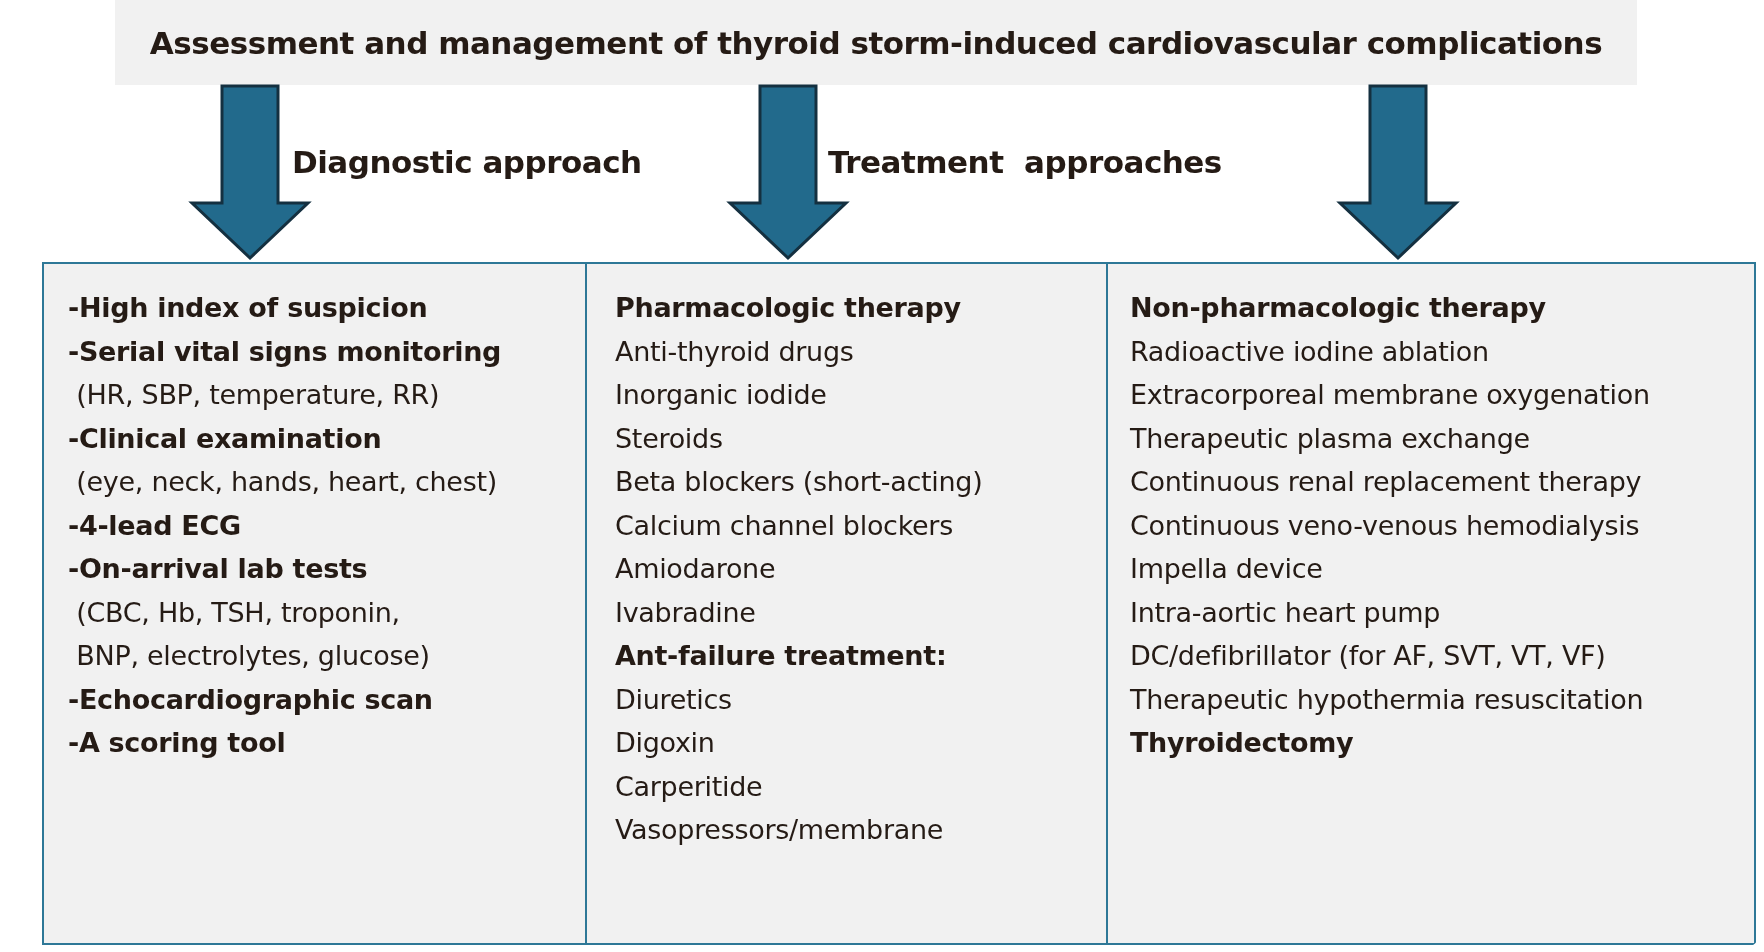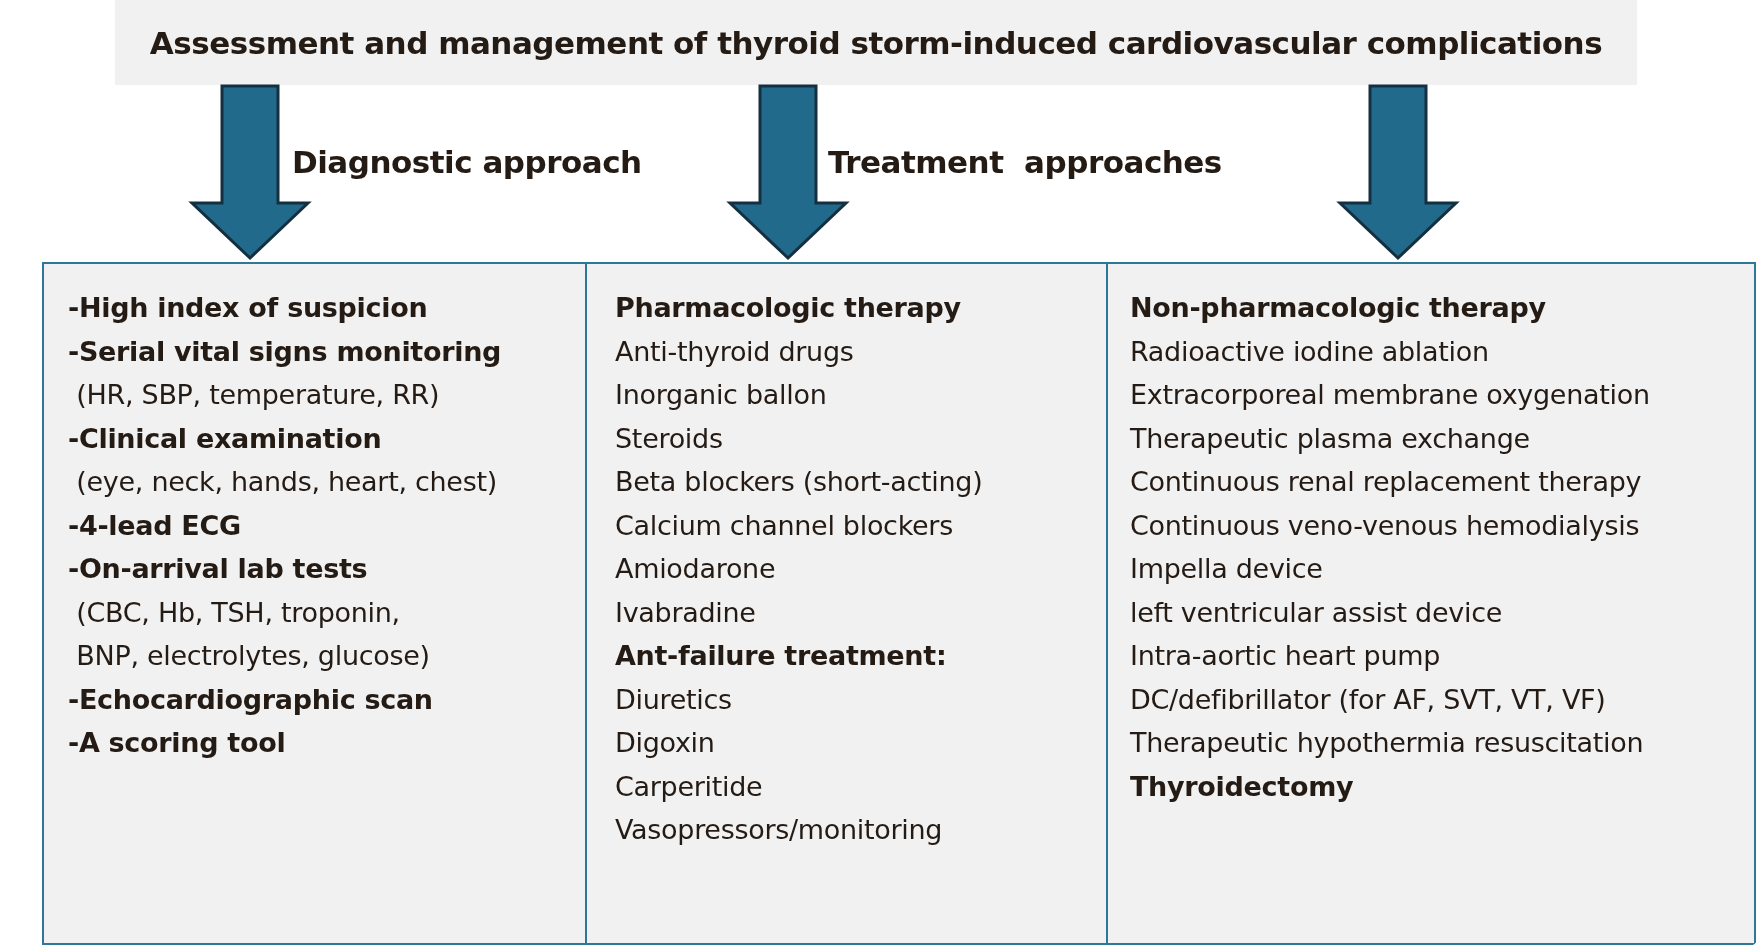--- a/index.html
+++ b/index.html
@@ -71,41 +71,40 @@
       <div class="line bold">-On-arrival lab tests</div>
       <div class="line"> (CBC, Hb, TSH, troponin,</div>
       <div class="line"> BNP, electrolytes, glucose)</div>
       <div class="line bold">-Echocardiographic scan</div>
       <div class="line bold">-A scoring tool</div>
     </section>
 
   <section class="box box2">
       <div class="line bold">Pharmacologic therapy</div>
       <div class="line">Anti-thyroid drugs</div>
-      <div class="line">Inorganic ballon</div>
+      <div class="line">Inorganic iodide</div>
       <div class="line">Steroids</div>
       <div class="line">Beta blockers (short-acting)</div>
       <div class="line">Calcium channel blockers</div>
       <div class="line">Amiodarone</div>
       <div class="line">Ivabradine</div>
       <div class="line bold">Ant-failure treatment:</div>
       <div class="line">Diuretics</div>
       <div class="line">Digoxin</div>
       <div class="line">Carperitide</div>
-      <div class="line">Vasopressors/monitoring</div>
+      <div class="line">Vasopressors/membrane</div>
     </section>
 
   <section class="box box3">
       <div class="line bold">Non-pharmacologic therapy</div>
       <div class="line">Radioactive iodine ablation</div>
       <div class="line">Extracorporeal membrane oxygenation</div>
       <div class="line">Therapeutic plasma exchange</div>
       <div class="line">Continuous renal replacement therapy</div>
       <div class="line">Continuous veno-venous hemodialysis</div>
       <div class="line">Impella device</div>
-      <div class="line">left ventricular assist device</div>
       <div class="line">Intra-aortic heart pump</div>
       <div class="line">DC/defibrillator (for AF, SVT, VT, VF)</div>
       <div class="line">Therapeutic hypothermia resuscitation</div>
       <div class="line bold">Thyroidectomy</div>
     </section>
 
 </div>
 
 </body></html>

